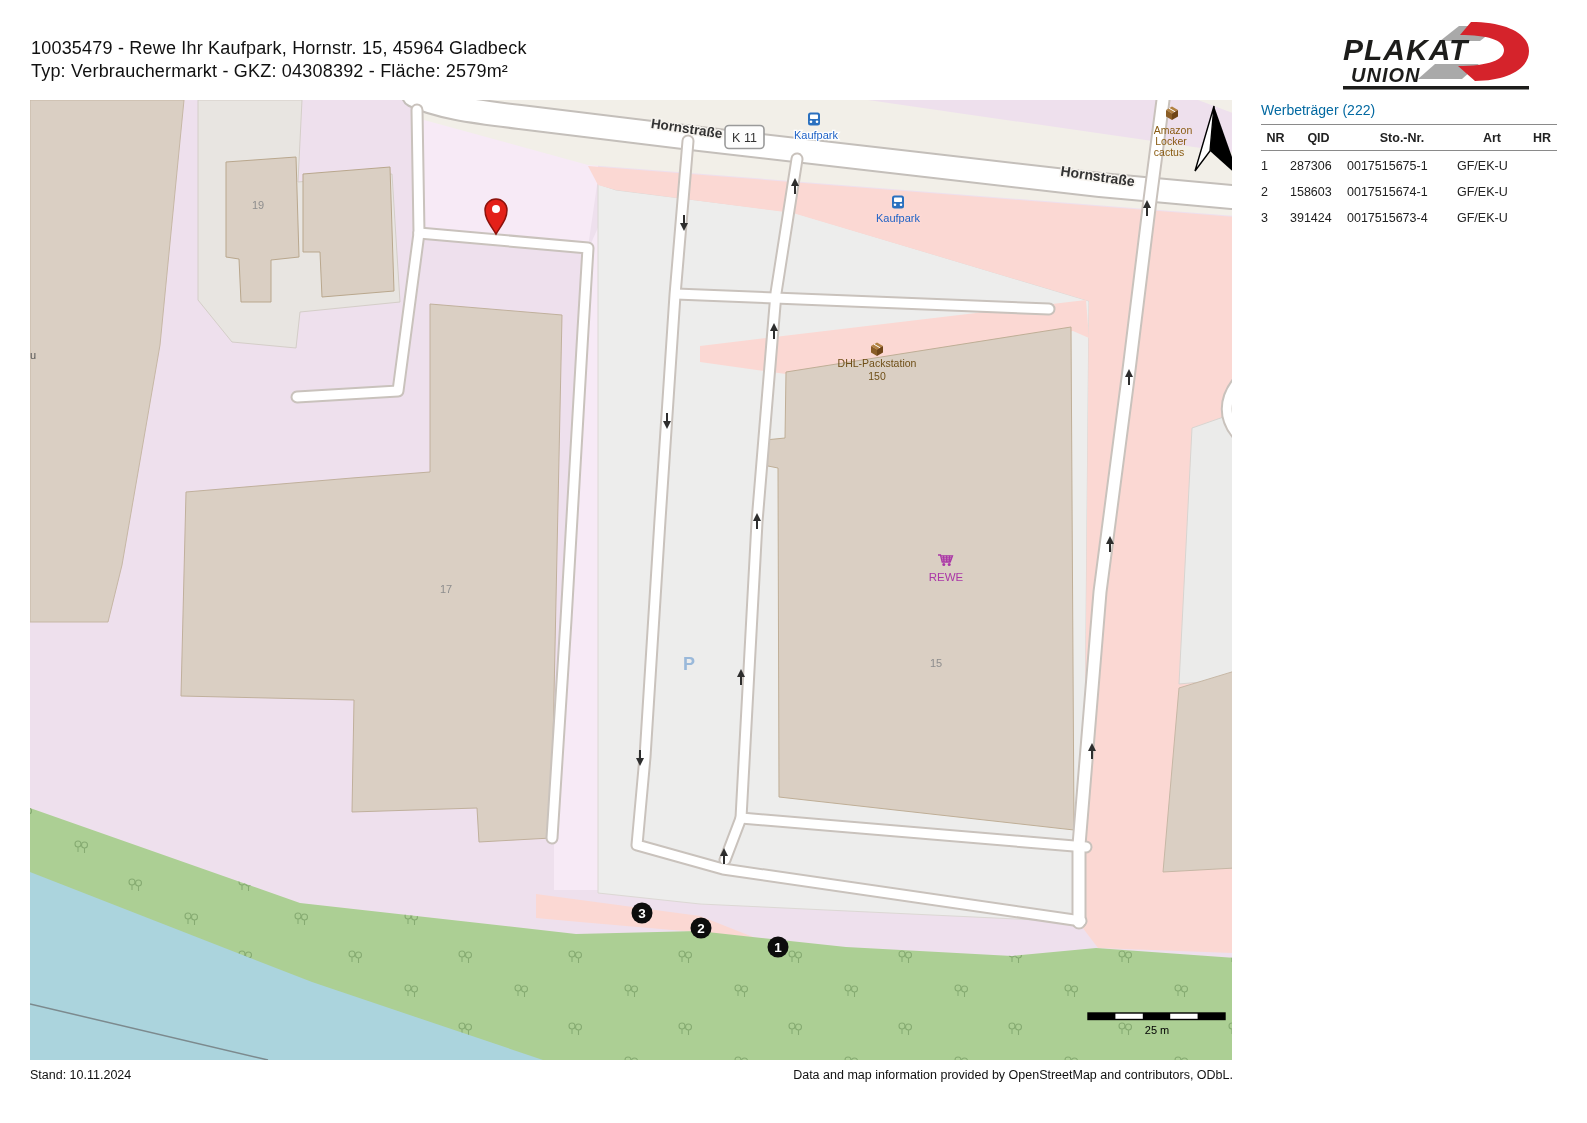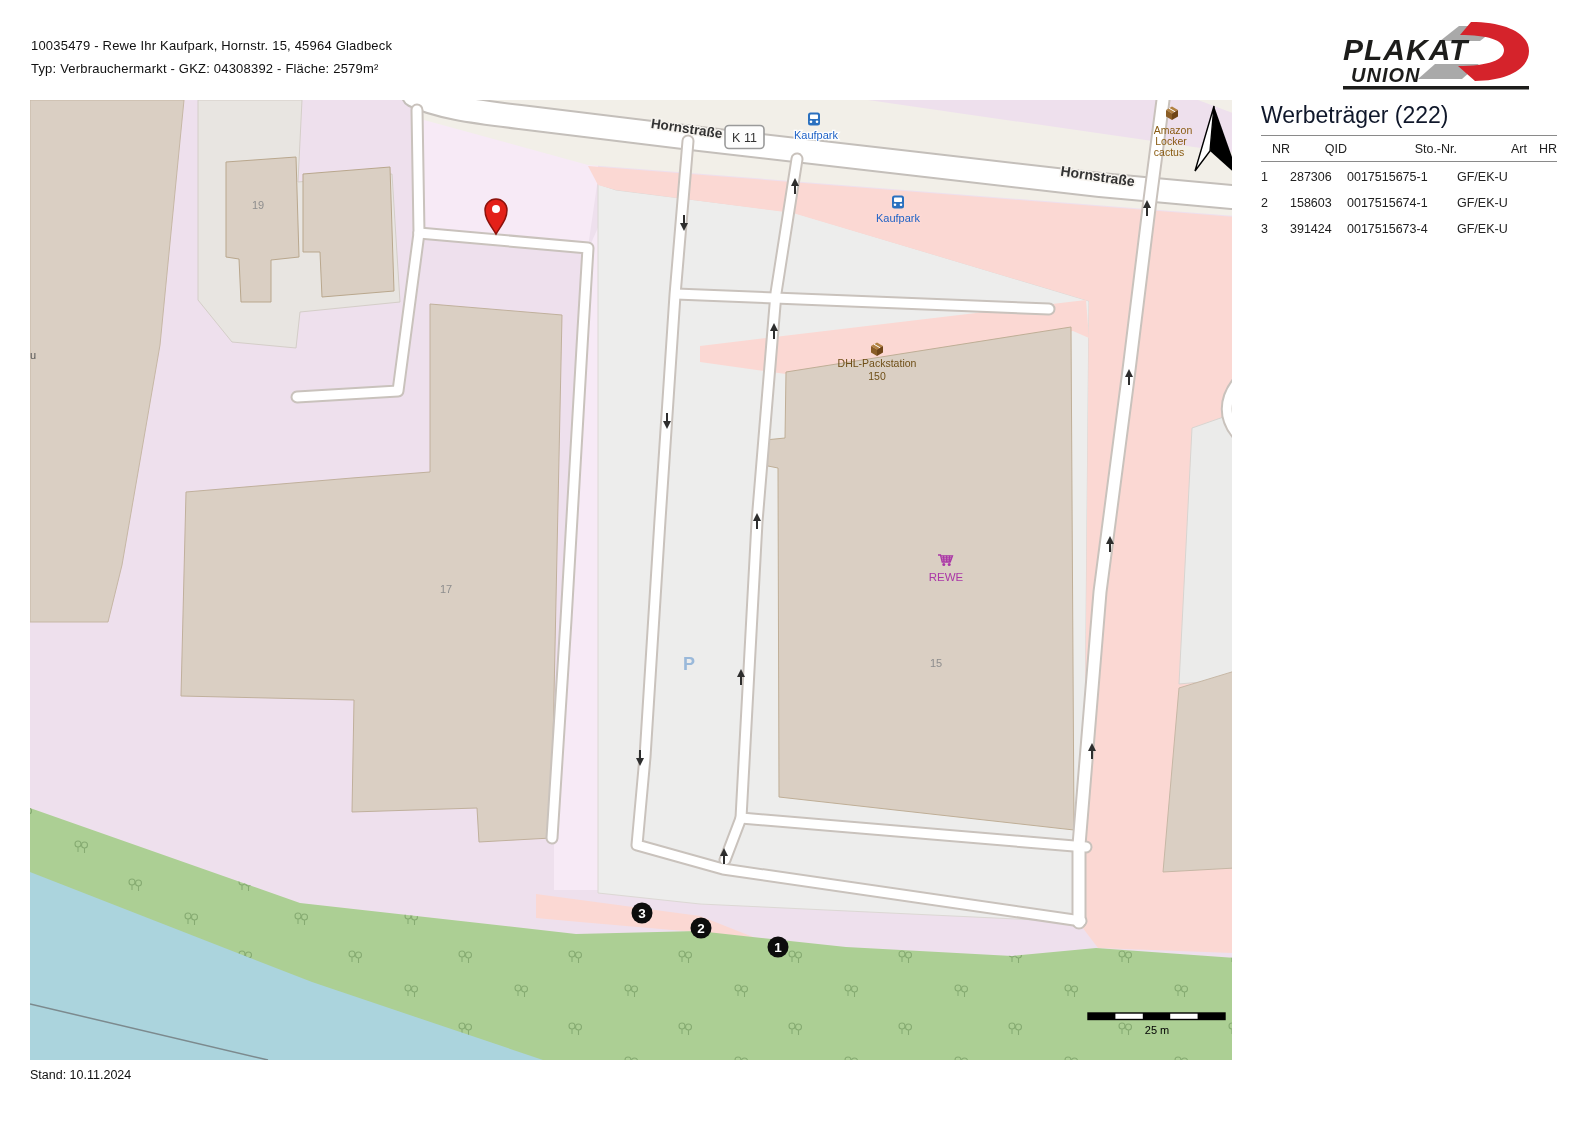--- a/index.html
+++ b/index.html
@@ -1,24 +1,24 @@
 <!DOCTYPE html>
 <html><head>
 <meta charset="utf-8">
 <style>
   html,body{margin:0;padding:0;background:#ffffff;}
   #page{position:relative;width:1587px;height:1123px;background:#fff;font-family:"Liberation Sans",sans-serif;overflow:hidden;}
-  .hdr-line{position:absolute;left:31px;color:#111;font-size:13px;letter-spacing:0.2px;white-space:nowrap;}
+  .hdr-line{position:absolute;left:31px;color:#111;font-size:18px;letter-spacing:0.2px;white-space:nowrap;}
   #hdr1{top:38px;}
   #hdr2{top:61px;}
   #logo{position:absolute;left:1341px;top:20px;width:192px;height:72px;}
   #panel{position:absolute;left:1261px;top:102px;width:296px;color:#222;}
-  #panel-title{font-size:23px;color:#0f172a;padding-bottom:6px;border-bottom:1px solid #8a8a8a;}
+  #panel-title{font-size:14px;color:#0369a1;padding-bottom:6px;border-bottom:1px solid #8a8a8a;}
   #panel table{border-collapse:collapse;width:100%;margin-top:0;}
-  #panel th{font-size:12.5px;font-weight:normal;text-align:right;color:#222;padding:6px 0 5px 0;border-bottom:1px solid #8a8a8a;}
+  #panel th{font-size:12.5px;font-weight:bold;text-align:center;color:#222;padding:6px 0 5px 0;border-bottom:1px solid #8a8a8a;}
   #panel td{font-size:12.5px;color:#222;padding:8px 0 4px 0;white-space:nowrap;}
   #map-wrap{position:absolute;left:30px;top:100px;width:1202px;height:960px;}
   #footer-left{position:absolute;left:30px;top:1068px;font-size:12.5px;color:#111;}
   #footer-right{position:absolute;left:650px;top:1068px;width:583px;text-align:right;font-size:12.5px;color:#111;}
   .mlabel{font-family:"Liberation Sans",sans-serif;}
 </style>
 </head>
 <body>
 
 <div id="page">
@@ -258,14 +258,15 @@
         <rect x="1088" y="1013" width="27.4" height="6.5" fill="#000"></rect>
         <rect x="1142.8" y="1013" width="27.4" height="6.5" fill="#000"></rect>
         <rect x="1197.6" y="1013" width="27.4" height="6.5" fill="#000"></rect>
         <text x="1157" y="1034" text-anchor="middle" font-size="11" fill="#000">25 m</text>
       </g>
     </g>
   </svg>
   </div>
 
   <div id="footer-left">Stand: 10.11.2024</div>
+  <div id="footer-right">Data and map information provided by OpenStreetMap and contributors, ODbL.</div>
 
 </div>
 
 </body></html>

